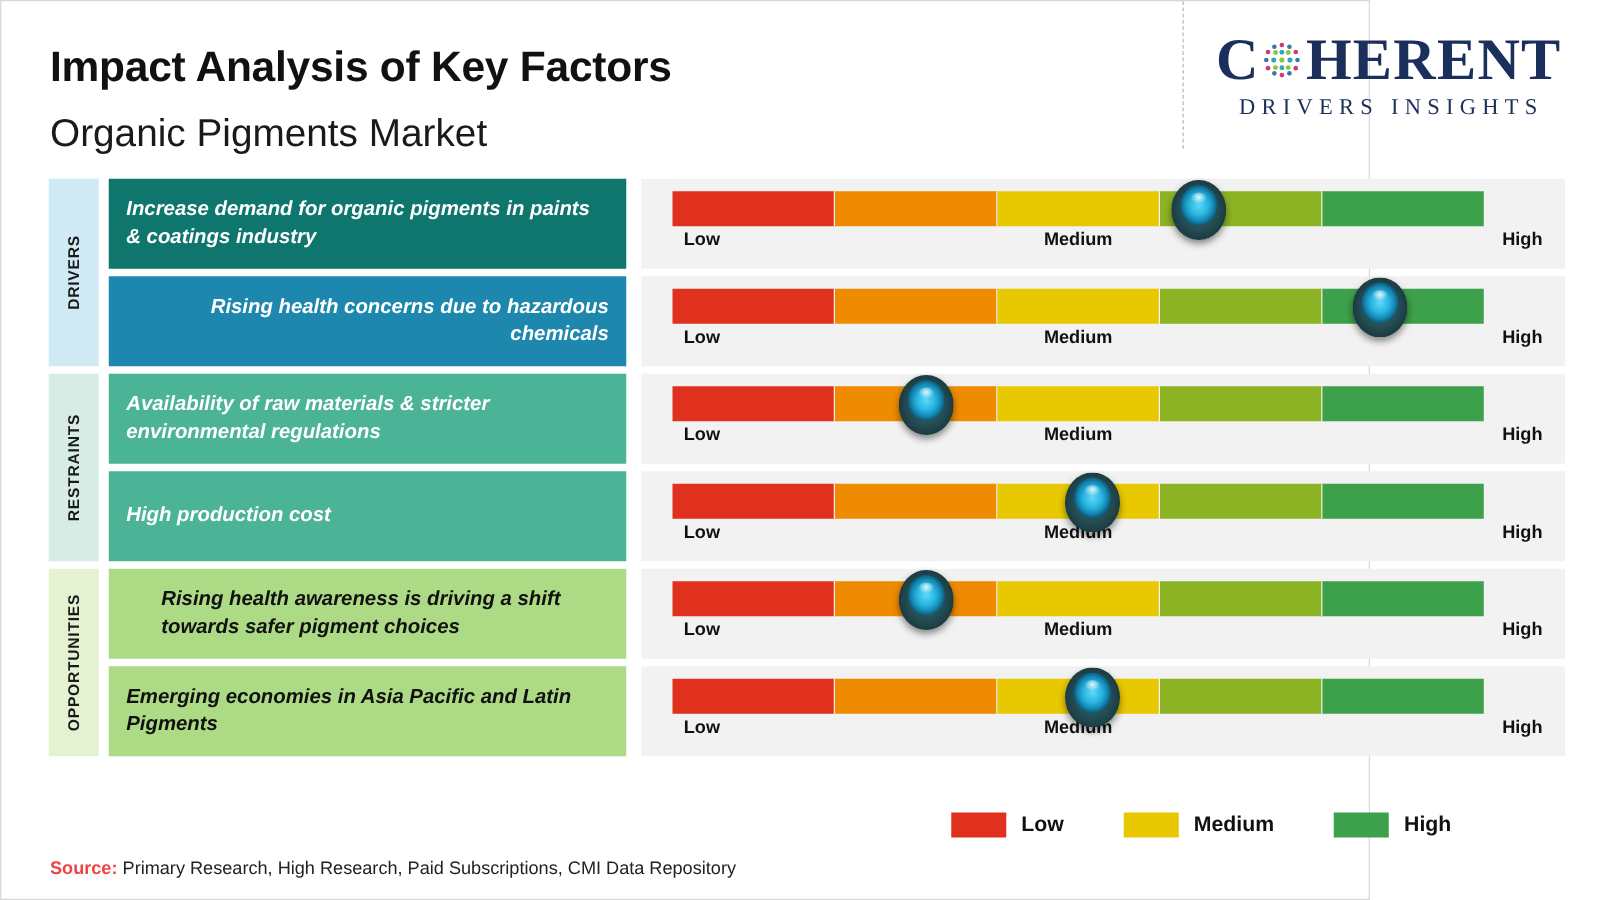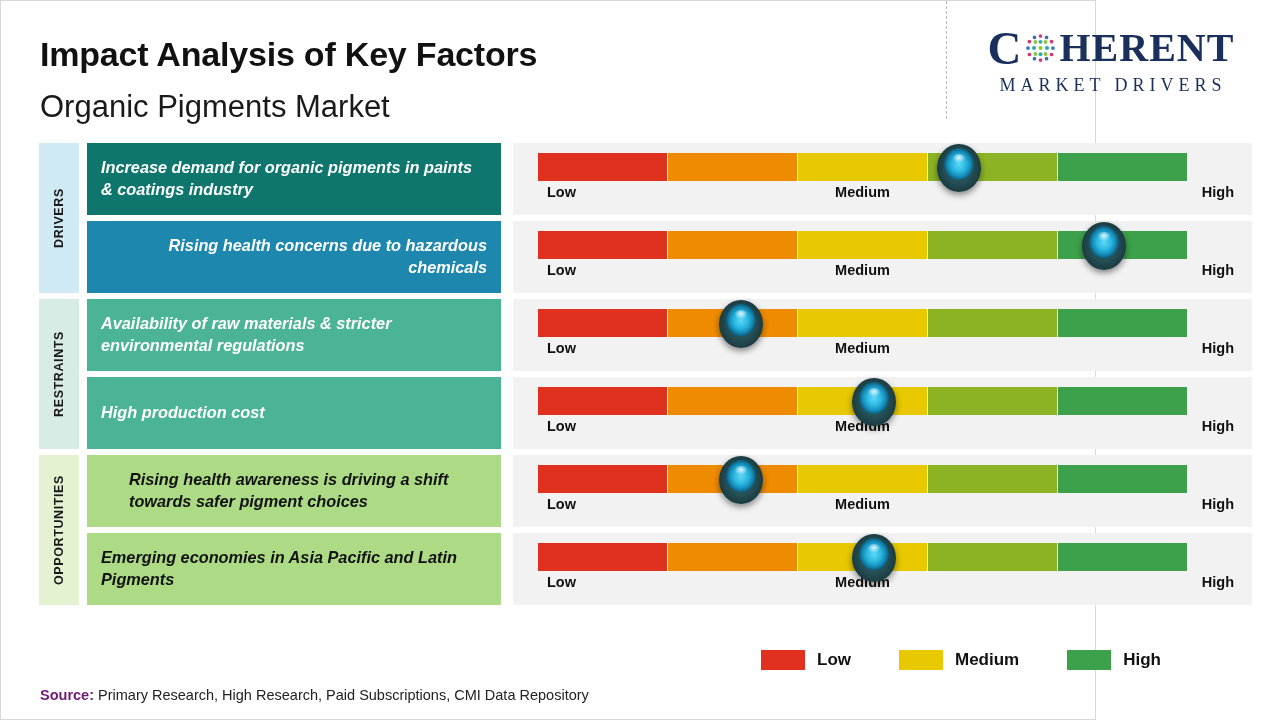--- a/index.html
+++ b/index.html
@@ -41,21 +41,21 @@
     position:relative;height:50px;
     display:flex;align-items:center;justify-content:center;
   }
   .logo-c{
     font-family:"Liberation Serif", serif;
     font-size:47px;font-weight:bold;color:#1b2f5c;
     line-height:1;letter-spacing:0px;
   }
   .logo-rest{
     font-family:"Liberation Serif", serif;
-    font-size:40px;font-weight:bold;color:#1b2f5c;
+    font-size:47px;font-weight:bold;color:#1b2f5c;
     line-height:1;letter-spacing:1px;
   }
   .logo-globe{
     width:37px;height:37px;margin:0 1px 0 0;
     display:inline-block;vertical-align:middle;
   }
   .logo-bottom{
     text-align:center;
     font-family:"Liberation Serif", serif;
     font-size:18px;color:#1b2f5c;letter-spacing:5.0px;
@@ -125,21 +125,21 @@
   .legend{position:absolute;left:760px;top:645px;height:28px;display:flex;align-items:center;}
   .legend-item{display:flex;align-items:center;margin-right:48px;}
   .legend-swatch{width:44px;height:20px;margin-right:12px;}
   .legend-label{font-size:17px;font-weight:bold;color:#111;}
 
   
   .footer{
     position:absolute;left:39px;top:686px;
     font-size:14.5px;color:#222;white-space:nowrap;
   }
-  .footer b{font-weight:bold;color:#701a75;}
+  .footer b{font-weight:bold;color:#ef4444;}
 </style>
 </head>
 <body>
 
 <div id="page">
 
   <div class="title-main">Impact Analysis of Key Factors</div>
   <div class="title-sub">Organic Pigments Market</div>
 
   <div class="logo-divider"></div>
@@ -168,21 +168,21 @@
             <circle cx="25.5" cy="26.0" r="2.1" fill="#8cc63f"></circle>
             <circle cx="32.0" cy="26.5" r="2.0" fill="#cf3b6e"></circle>
             <circle cx="13.5" cy="31.0" r="2.0" fill="#3a74b5"></circle>
             <circle cx="26.5" cy="31.0" r="2.0" fill="#3a74b5"></circle>
             <circle cx="20" cy="32.5" r="2.0" fill="#cf3b6e"></circle>
           </g>
         </svg>
       </span>
       <span class="logo-rest">HERENT</span>
     </div>
-    <div class="logo-bottom">MARKET DRIVERS</div>
+    <div class="logo-bottom">DRIVERS INSIGHTS</div>
   </div>
 
   <div id="rows-host">
       <div class="cat-tab" style="top: 142px; height: 150px; background: rgb(207, 233, 245);">
         <span>DRIVERS</span>
       </div>
       <div class="cat-tab" style="top: 298px; height: 150px; background: rgb(215, 236, 228);">
         <span>RESTRAINTS</span>
       </div>
       <div class="cat-tab" style="top: 454px; height: 150px; background: rgb(228, 242, 210);">

